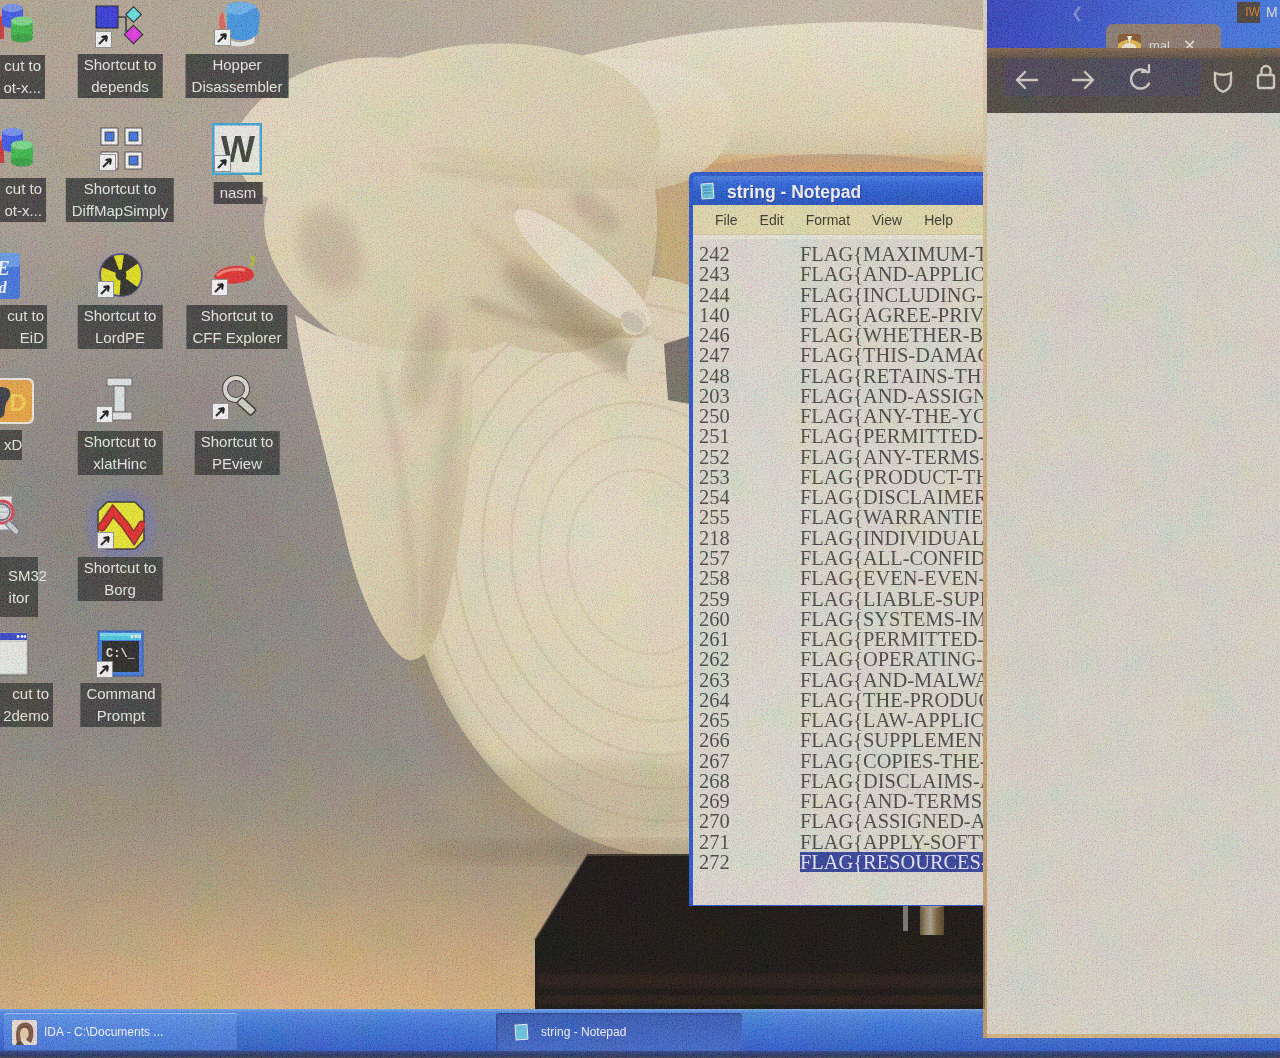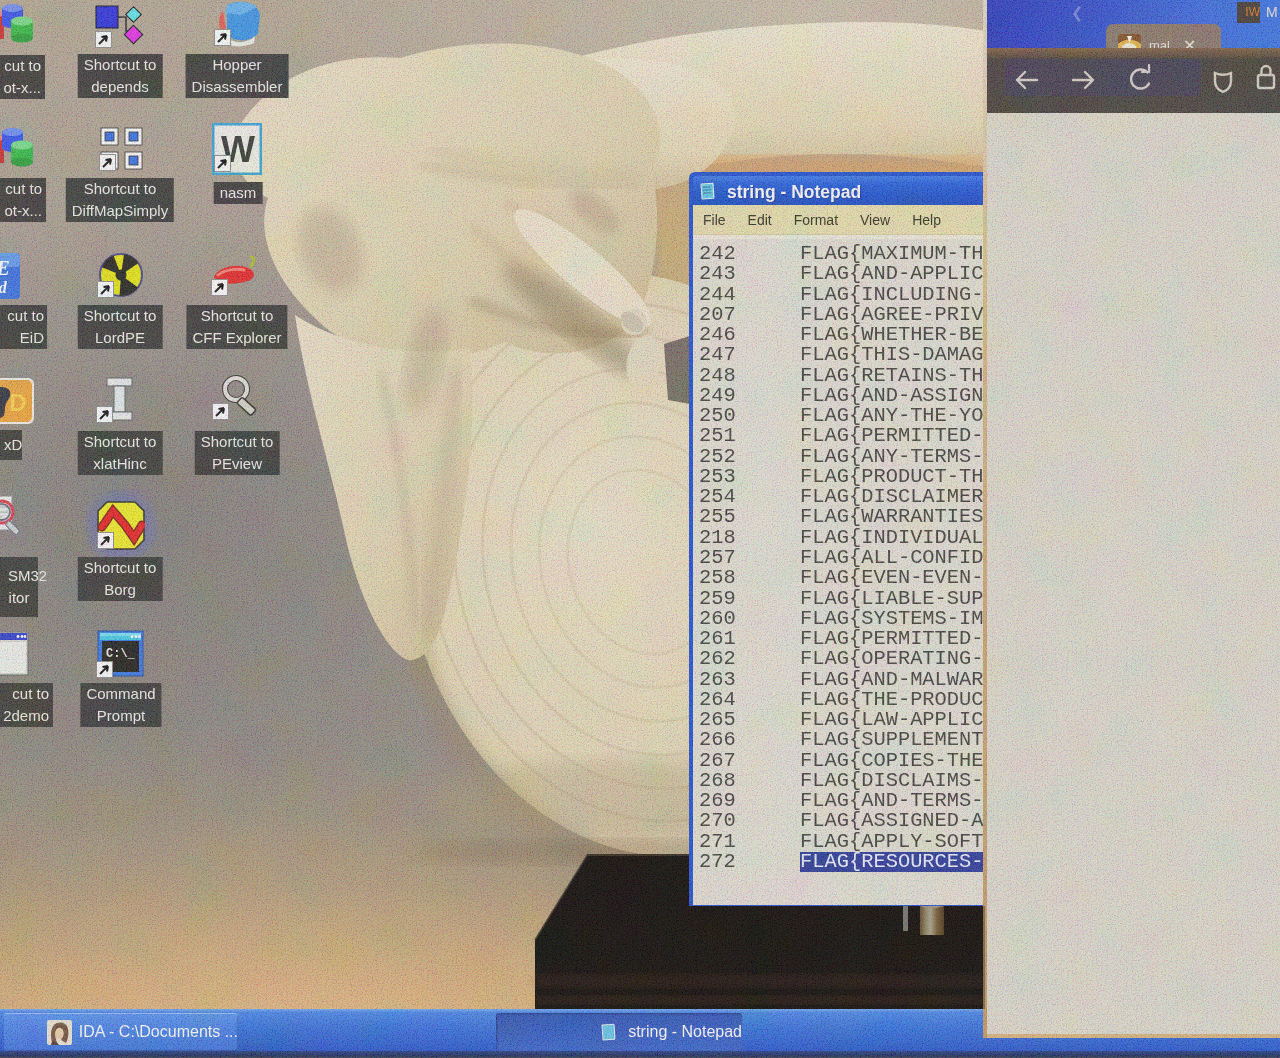--- a/index.html
+++ b/index.html
@@ -9,21 +9,21 @@
 
 .lbl{position:absolute;background:#2f2f2c;color:#f2f0ea;font-size:15px;line-height:22px;text-align:center;padding:0 6px;white-space:pre-line;}
 .lblc{transform:translateX(-50%);}
 
 #np{position:absolute;left:689px;top:172px;width:306px;height:734px;background:#0f44d2;border:4px solid #0f44d2;border-radius:6px 6px 0 0;}
 #np .tbar{height:29px;background:linear-gradient(180deg,#2f72ee 0%,#1554de 28%,#0c47cf 65%,#0a40c2 100%);display:flex;align-items:center;border-radius:4px 4px 0 0;}
 #np .ttxt{color:#fff;font-weight:bold;font-size:17.5px;margin-left:9px;margin-top:4px;text-shadow:1px 1px 1px #0c2f91;}
 #np .menu{height:30px;background:#e9dfa9;color:#22220f;font-size:14px;display:flex;align-items:center;border-bottom:1px solid #d6cc96;}
 #np .menu span{padding:0 11px;}
 #np .strip{height:4px;background:#f1ecda;}
-#np .txt{position:relative;height:666px;background:#e3dfd2;font-family:Liberation Mono, monospace;font-size:20.4px;color:#35332e;overflow:hidden;}
+#np .txt{position:relative;height:666px;background:#e3dfd2;font-family:Liberation Serif, serif;font-size:20.4px;color:#35332e;overflow:hidden;}
 #np .ln{position:relative;height:20.27px;line-height:20.27px;padding-left:6px;white-space:pre;}
 #np .fl{position:absolute;left:107px;top:0;}
 #np .sel{background:#1b2b94;color:#eef0ff;padding-right:24px;}
 
 #br{position:absolute;left:983px;top:0;width:297px;height:1038px;background:#ded9cb;border-left:4px solid #cda366;border-bottom:4px solid #d9b175;}
 #br .tabbar{position:relative;height:48px;background:linear-gradient(90deg,#1e2cbe 0%,#2342cc 35%,#2c62e0 75%,#2e6ae4 100%);}
 #br .tab{position:absolute;left:119px;top:0;width:115px;height:43px;background:#82705f;border-radius:7px;display:flex;align-items:center;color:#efe9e2;margin-top:24px;}
 #br .tab .fav{width:23px;height:23px;margin-left:12px;border-radius:2px;overflow:hidden;}
 #br .tab .tname{font-size:13px;margin-left:8px;width:26px;overflow:hidden;color:#e8e2da;}
 #br .tab .x{font-size:16px;margin-left:8px;color:#f0eae2;}
@@ -31,21 +31,21 @@
 #br .t2txt{position:absolute;left:279px;top:4px;color:#e8e4da;font-size:14px;}
 #br .chev{position:absolute;left:84px;top:4px;color:rgba(210,215,235,.42);font-size:15px;}
 #br .nav{position:relative;height:65px;background:#3a342e;}
 #br .nav .topstrip{position:absolute;left:0;top:0;width:100%;height:10px;background:linear-gradient(180deg,#7a5638,#4a3a2d);}
 #br .nav .pill{position:absolute;left:18px;top:11px;width:196px;height:37px;background:#363044;border-radius:4px;}
 #br .content{position:relative;height:921px;background:#ded9cb;}
 #br .gr{position:absolute;left:15px;top:11px;color:#1d9232;font-family:"Liberation Serif",serif;font-weight:bold;font-size:26px;white-space:nowrap;letter-spacing:-0.5px;}
 
 #tb{position:absolute;left:0;top:1009px;width:1280px;height:49px;background:linear-gradient(180deg,#6aa6f5 0%,#3b7eea 7%,#2767de 38%,#1c53d2 72%,#1443c6 94%,#123da8 100%);}
 #tb .strip{position:absolute;left:0;top:42px;width:100%;height:7px;border-bottom:0;background:linear-gradient(180deg,#16307f,#0a1c52 72%,#2a3340 100%);}
-#tb .btn{position:absolute;top:4px;height:38px;border-radius:3px;background:linear-gradient(180deg,#4a8cf2 0%,#3a7ae8 45%,#2e6ade 100%);box-shadow:inset 0 1px 0 rgba(255,255,255,.4),inset -1px -1px 1px rgba(0,20,90,.35);display:flex;align-items:center;color:#fff;font-size:16px;justify-content:flex-end;}
+#tb .btn{position:absolute;top:4px;height:38px;border-radius:3px;background:linear-gradient(180deg,#4a8cf2 0%,#3a7ae8 45%,#2e6ade 100%);box-shadow:inset 0 1px 0 rgba(255,255,255,.4),inset -1px -1px 1px rgba(0,20,90,.35);display:flex;align-items:center;color:#fff;font-size:12px;}
 #tb .pressed{background:linear-gradient(180deg,#1d48b4 0%,#2251c2 55%,#2758cb 100%);box-shadow:inset 1px 1px 2px rgba(0,10,70,.5);}
 .noise{position:absolute;left:0;top:0;pointer-events:none;}
 </style>
 </head>
 <body>
 <div id="scene">
 
 <svg class="abs" width="1280" height="1058" viewBox="0 0 1280 1058">
   <defs>
     <linearGradient id="bgv" x1="0" y1="0" x2="0" y2="1">
@@ -372,37 +372,37 @@
 <div id="np">
   <div class="tbar">
     <svg width="20" height="20" style="margin-left:5px" viewBox="0 0 20 20">
       <rect x="3" y="2" width="13" height="16" rx="1" fill="#eef6fa" transform="rotate(-4 10 10)"></rect>
       <rect x="4" y="3" width="11" height="14" fill="#57c8ee" transform="rotate(-4 10 10)"></rect>
       <path d="M5 6 h8 M5 9 h8 M5 12 h8" stroke="#2a6ab0" stroke-width="1" transform="rotate(-4 10 10)"></path>
     </svg>
     <span class="ttxt">string - Notepad</span>
   </div>
   <div class="menu">
-        <span style="padding-left:10px">File</span>
+        <span style="padding-left:22px">File</span>
         <span>Edit</span>
         <span>Format</span>
         <span>View</span>
         <span>Help</span>
       </div>
   <div class="strip"></div>
   <div class="txt" id="nptxt">
 <div style="height:5px"></div>
 <div class="ln"><span>242</span><span class="fl">FLAG{MAXIMUM-THE</span></div>
 <div class="ln"><span>243</span><span class="fl">FLAG{AND-APPLICAB</span></div>
 <div class="ln"><span>244</span><span class="fl">FLAG{INCLUDING-TH</span></div>
-<div class="ln"><span>207</span><span class="fl">FLAG{AGREE-PRIVAC</span></div>
+<div class="ln"><span>140</span><span class="fl">FLAG{AGREE-PRIVAC</span></div>
 <div class="ln"><span>246</span><span class="fl">FLAG{WHETHER-BE-P</span></div>
 <div class="ln"><span>247</span><span class="fl">FLAG{THIS-DAMAGES</span></div>
 <div class="ln"><span>248</span><span class="fl">FLAG{RETAINS-THE-</span></div>
-<div class="ln"><span>249</span><span class="fl">FLAG{AND-ASSIGNS-</span></div>
+<div class="ln"><span>203</span><span class="fl">FLAG{AND-ASSIGNS-</span></div>
 <div class="ln"><span>250</span><span class="fl">FLAG{ANY-THE-YOU-</span></div>
 <div class="ln"><span>251</span><span class="fl">FLAG{PERMITTED-BY</span></div>
 <div class="ln"><span>252</span><span class="fl">FLAG{ANY-TERMS-OF</span></div>
 <div class="ln"><span>253</span><span class="fl">FLAG{PRODUCT-THE-</span></div>
 <div class="ln"><span>254</span><span class="fl">FLAG{DISCLAIMER-O</span></div>
 <div class="ln"><span>255</span><span class="fl">FLAG{WARRANTIES-A</span></div>
 <div class="ln"><span>218</span><span class="fl">FLAG{INDIVIDUAL-O</span></div>
 <div class="ln"><span>257</span><span class="fl">FLAG{ALL-CONFIDEN</span></div>
 <div class="ln"><span>258</span><span class="fl">FLAG{EVEN-EVEN-IF</span></div>
 <div class="ln"><span>259</span><span class="fl">FLAG{LIABLE-SUPPL</span></div>

